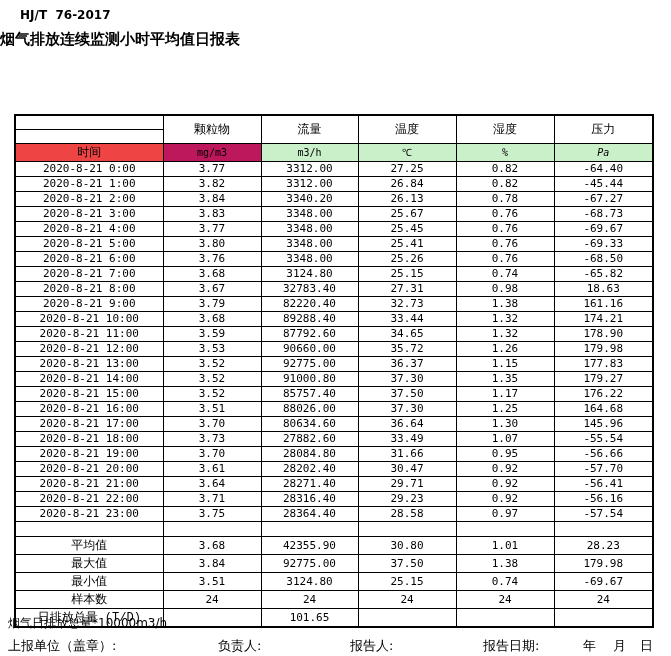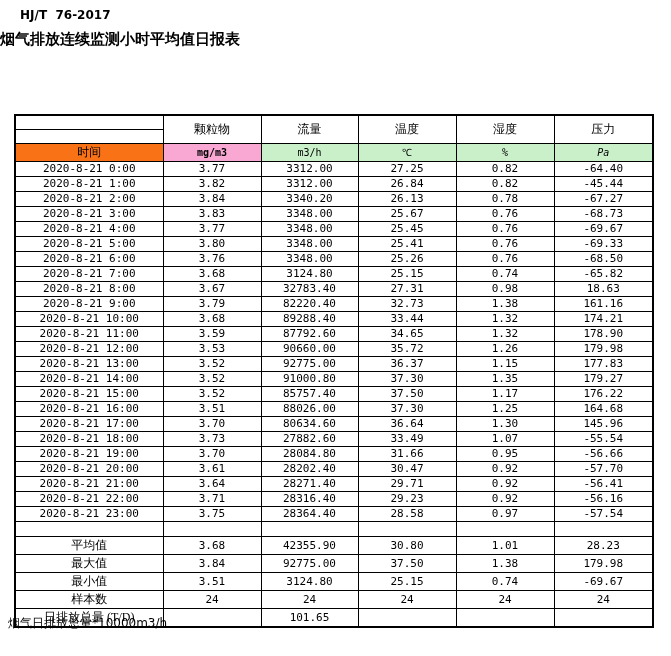--- a/index.html
+++ b/index.html
@@ -41,21 +41,21 @@
     font-family:"DejaVu Sans Mono","Liberation Mono",monospace; }
   tr.unit-row td.c-timehead { font-size:12px;
     font-family:"DejaVu Sans","Liberation Sans",sans-serif; }
   tbody tr { height:15px; }
   tbody td {
     font-size:11px;
     font-family:"DejaVu Sans Mono","Liberation Mono",monospace;
   }
   tbody tr[data-name="summary-row"] { height:14px; }
   tbody tr[data-name="summary-row"] td.c-time {
-    font-family:Liberation Serif, serif; font-size:12px;
+    font-family:Liberation Mono, monospace; font-size:12px;
   }
   tbody tr[data-name="spacer-row"] { height:15px; }
 
   .footer-note {
     position:absolute; left:8px; top:615px; font-size:12px;
     white-space:pre;
   }
   .footer-line { position:absolute; left:0; top:637px; width:100%; height:16px; font-size:13px; }
   .footer-line span { position:absolute; top:0; white-space:pre; }
   .f-unit   { left:8px; }
@@ -90,22 +90,22 @@
         <td rowspan="2" data-name="col-header-particulate">颗粒物</td>
         <td rowspan="2" data-name="col-header-flow">流量</td>
         <td rowspan="2" data-name="col-header-temperature">温度</td>
         <td rowspan="2" data-name="col-header-humidity">湿度</td>
         <td rowspan="2" data-name="col-header-pressure">压力</td>
       </tr>
       <tr class="hrow2" data-name="header-row-corner">
         <td data-name="corner-cell-bottom"></td>
       </tr>
       <tr class="unit-row" data-name="unit-row">
-        <td class="c-timehead" data-name="time-header" style="background-color: #f97316;">时间</td>
-        <td data-name="unit-particulate" style="background-color: #f9a8d4; font-weight: bold;">mg/m3</td>
+        <td class="c-timehead" data-name="time-header" style="background-color: #ef4444;">时间</td>
+        <td data-name="unit-particulate" style="background-color: #be185d;">mg/m3</td>
         <td data-name="unit-flow" style="background-color: rgb(201, 240, 201);">m3/h</td>
         <td data-name="unit-temperature" style="background-color: rgb(201, 240, 201);">℃</td>
         <td data-name="unit-humidity" style="background-color: rgb(201, 240, 201);">%</td>
         <td data-name="unit-pressure" style="background-color: rgb(201, 240, 201); font-style: italic;">Pa</td>
       </tr>
     </thead>
     <tbody id="data-rows">
         <tr data-name="table-row">
           <td class="c-time" data-name="time-cell">2020-8-21  0:00</td>
           <td class="c-val" data-name="value-cell">3.77</td>
@@ -344,14 +344,23 @@
           <td class="c-val" data-name="value-cell">101.65</td>
           <td class="c-val" data-name="value-cell"></td>
           <td class="c-val" data-name="value-cell"></td>
           <td class="c-val" data-name="value-cell"></td>
         </tr>
       </tbody>
   </table>
 
   <div class="footer-note" data-name="footer-note">烟气日排放总量*10000m3/h</div>
 
+  <div class="footer-line" data-name="footer-signature-line">
+    <span class="f-unit" data-name="report-unit-label">上报单位（盖章）:</span>
+    <span class="f-resp" data-name="responsible-label">负责人:</span>
+    <span class="f-report" data-name="reporter-label">报告人:</span>
+    <span class="f-date" data-name="report-date-label">报告日期:</span>
+    <span class="f-year" data-name="year-label">年</span>
+    <span class="f-month" data-name="month-label">月</span>
+    <span class="f-day" data-name="day-label">日</span>
+  </div>
 
 </div>
 
 </body></html>

